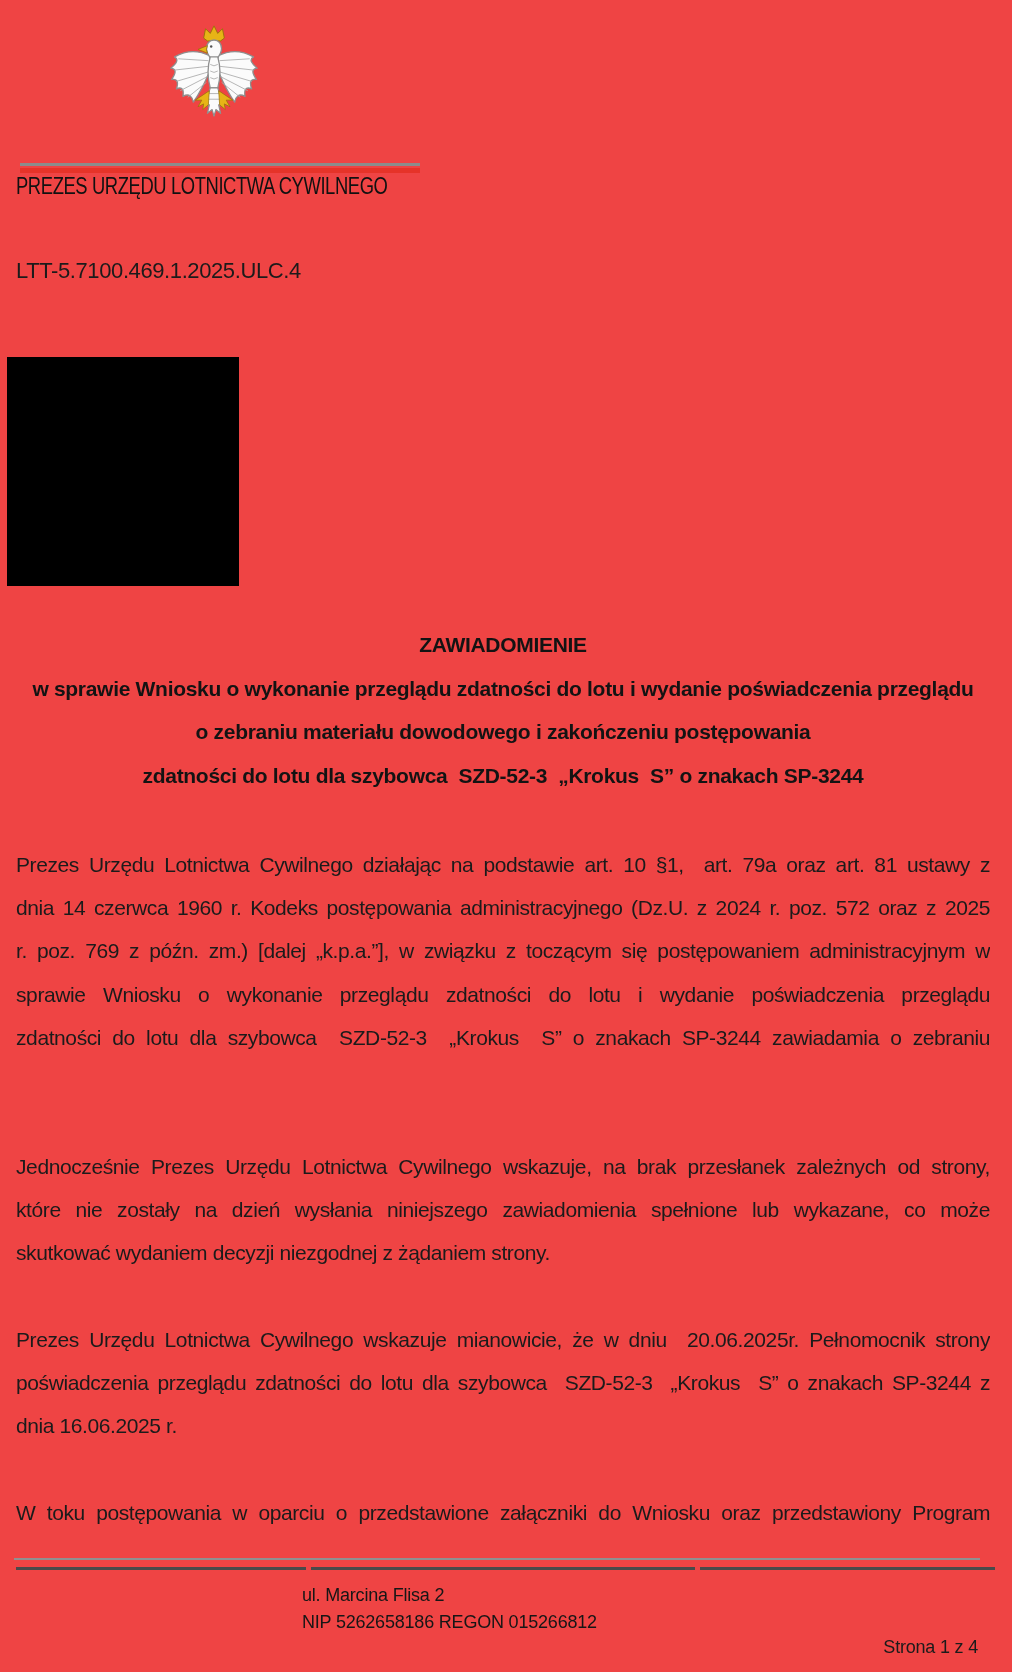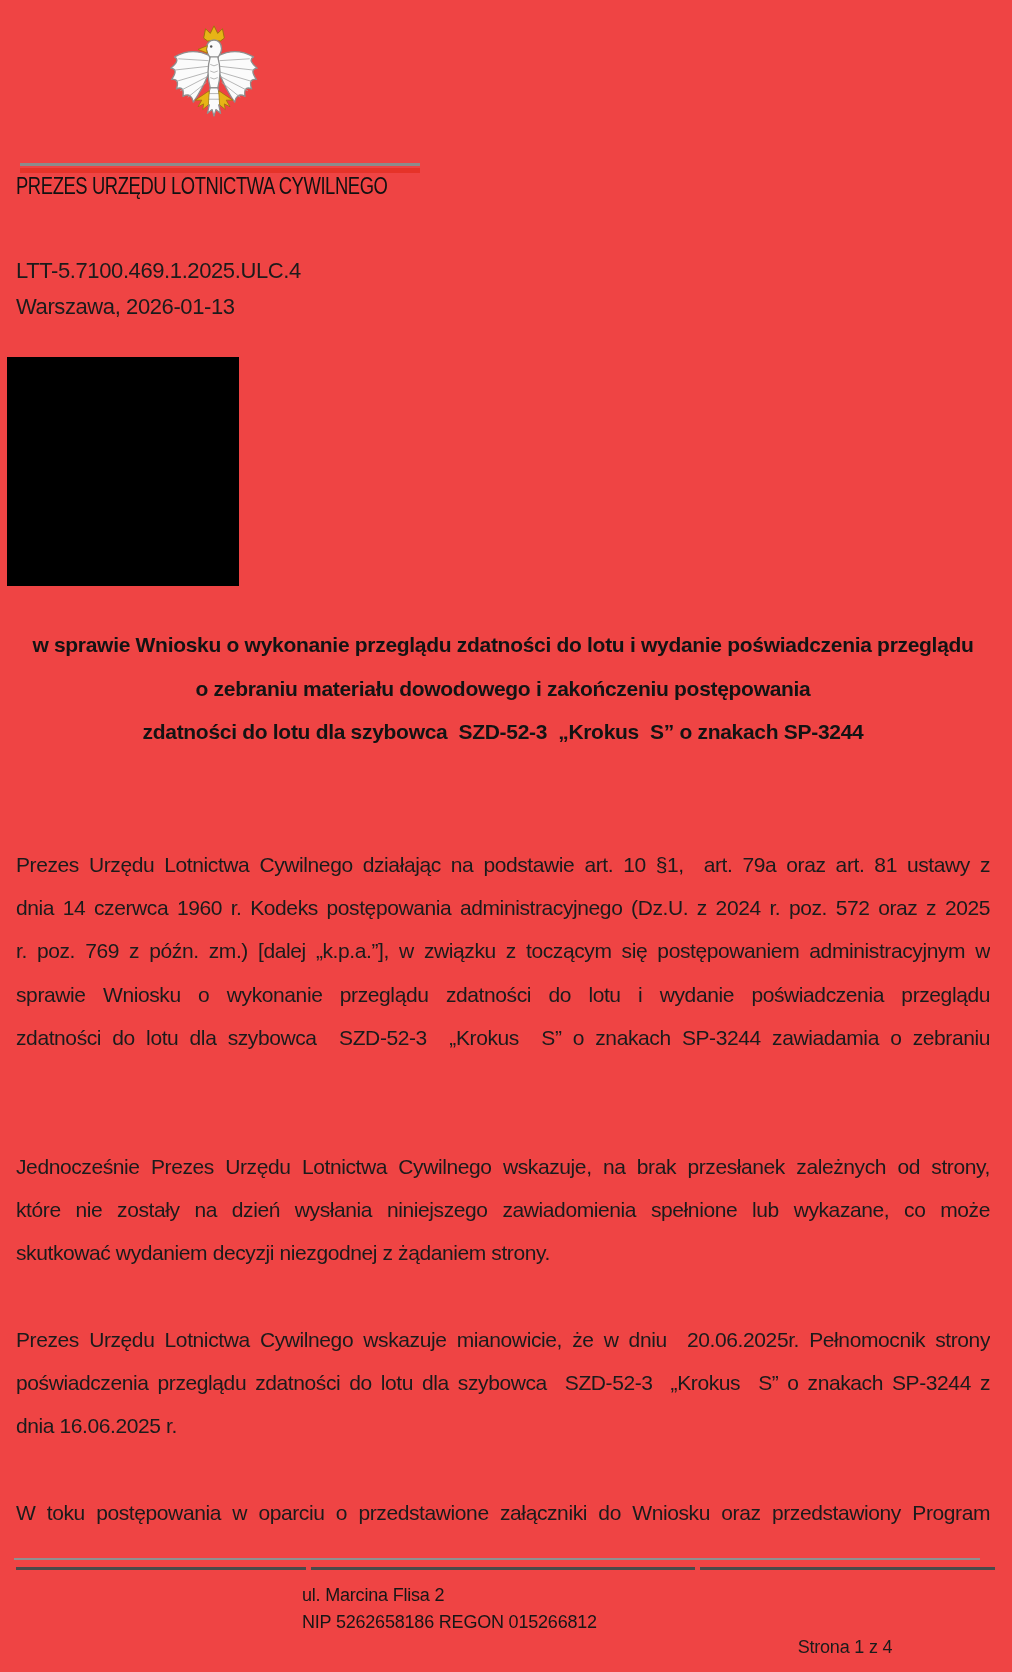--- a/index.html
+++ b/index.html
@@ -44,21 +44,21 @@
 
   
   .f-thin{left:14px;top:1558px;width:966px;height:1.5px;background:#909090;}
   .f-seg{top:1567px;height:2.5px;background:#4a4a4a;}
   .f-seg1{left:16px;width:290px;}
   .f-seg2{left:311px;width:384px;}
   .f-seg3{left:700px;width:295px;}
   .f-col{font-size:18px;line-height:27px;letter-spacing:-0.2px;color:#161616;}
   .f-contact{left:16px;top:1580px;}
   .f-address{left:302px;top:1582px;}
-  .f-page{left:712px;top:1634px;width:266px;text-align:center;font-size:18px;line-height:27px;letter-spacing:-0.2px;}
+  .f-page{left:712px;top:1634px;width:266px;text-align:right;font-size:18px;line-height:27px;letter-spacing:-0.2px;}
 </style>
 </head>
 <body>
 
 <div class="page">
 
   <div class="abs emblem">
     <svg viewBox="0 0 100 115" width="94" height="110" xmlns="http://www.w3.org/2000/svg">
 
       <path d="M39,14 L41,4 L46,9 L50,1 L54,9 L59,4 L61,14 L57,17 L43,17 Z" fill="#e7b416" stroke="#9a7209" stroke-width="1"></path>
@@ -96,26 +96,26 @@
     </svg>
   </div>
 
   <div class="abs rule-gray"></div>
   <div class="abs rule-red"></div>
 
   <div class="abs office">PREZES URZĘDU LOTNICTWA CYWILNEGO</div>
 
   <div class="abs refblock">
     <div>LTT-5.7100.469.1.2025.ULC.4</div>
-    <div>Warszawa, 2026-01-13</div>
   </div>
 
   <div class="abs redaction"></div>
 
   <div class="abs doctitle">
+    <div class="tl">ZAWIADOMIENIE</div>
     <div class="tl">w sprawie Wniosku o wykonanie przeglądu zdatności do lotu i wydanie poświadczenia przeglądu</div>
     <div class="tl">o zebraniu materiału dowodowego i zakończeniu postępowania</div>
     <div class="tl">zdatności do lotu dla szybowca &nbsp;SZD-52-3 &nbsp;„Krokus &nbsp;S” o znakach SP-3244</div>
   </div>
 
   <div class="abs para p1">
     <div class="bl j">Prezes Urzędu Lotnictwa Cywilnego działając na podstawie art. 10 §1, &nbsp;art. 79a oraz art. 81 ustawy z</div>
     <div class="bl j">dnia 14 czerwca 1960 r. Kodeks postępowania administracyjnego (Dz.U. z 2024 r. poz. 572 oraz z 2025</div>
     <div class="bl j">r. poz. 769 z późn. zm.) [dalej „k.p.a.”], w związku z toczącym się postępowaniem administracyjnym w</div>
     <div class="bl j">sprawie Wniosku o wykonanie przeglądu zdatności do lotu i wydanie poświadczenia przeglądu</div>

